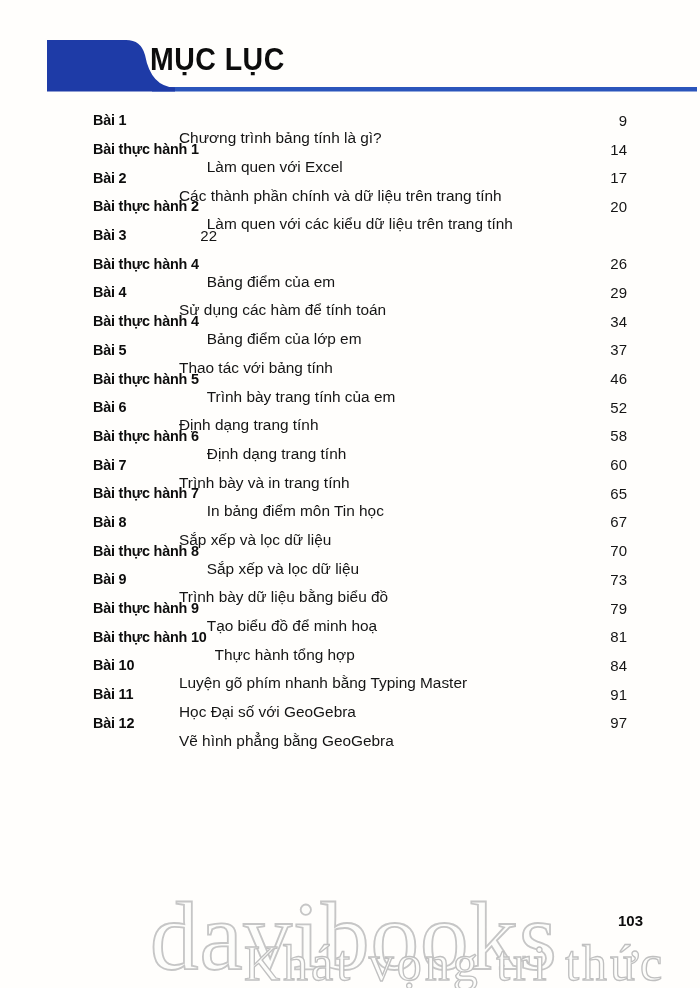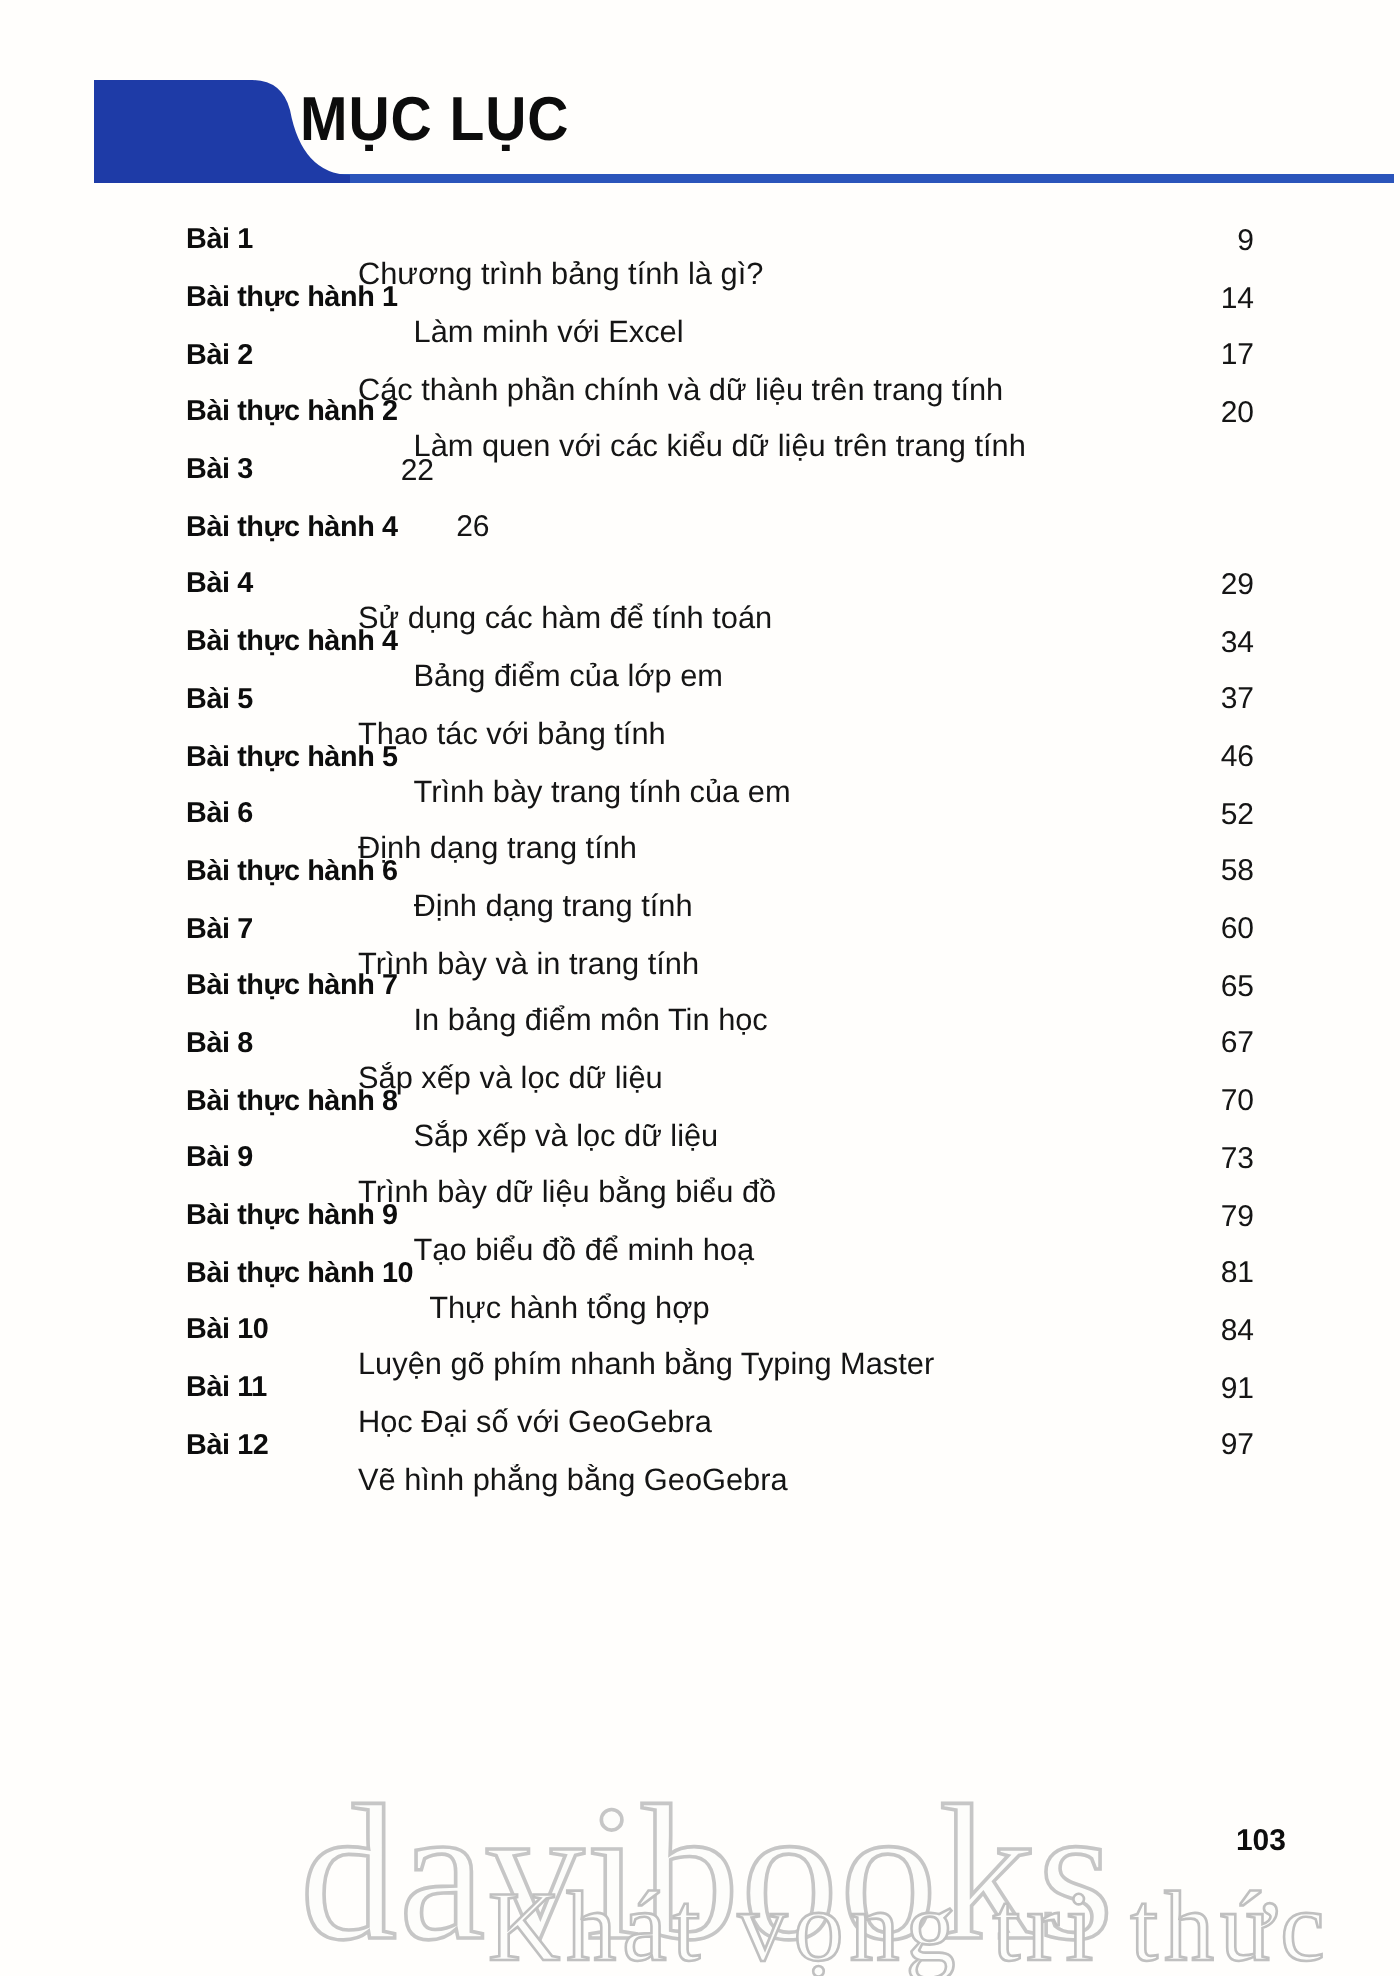--- a/index.html
+++ b/index.html
@@ -54,21 +54,21 @@
 
 <div class="toc">
   <div class="row">
     <span class="label">Bài 1</span>
     <span class="title">Chương trình bảng tính là gì?</span>
     <span class="pg">9</span>
   </div>
 
   <div class="row">
     <span class="label">Bài thực hành 1</span>
-    <span class="title">Làm minh với Excel</span>
+    <span class="title">Làm quen với Excel</span>
     <span class="pg">14</span>
   </div>
 
   <div class="row">
     <span class="label">Bài 2</span>
     <span class="title">Các thành phần chính và dữ liệu trên trang tính</span>
     <span class="pg">17</span>
   </div>
 
   <div class="row">
@@ -77,20 +77,21 @@
     <span class="pg">20</span>
   </div>
 
   <div class="row">
     <span class="label">Bài 3</span>
     <span class="pg">22</span>
   </div>
 
   <div class="row">
     <span class="label">Bài thực hành 4</span>
+    <span class="title">Bảng điểm của em</span>
     <span class="pg">26</span>
   </div>
 
   <div class="row">
     <span class="label">Bài 4</span>
     <span class="title">Sử dụng các hàm để tính toán</span>
     <span class="pg">29</span>
   </div>
 
   <div class="row">

